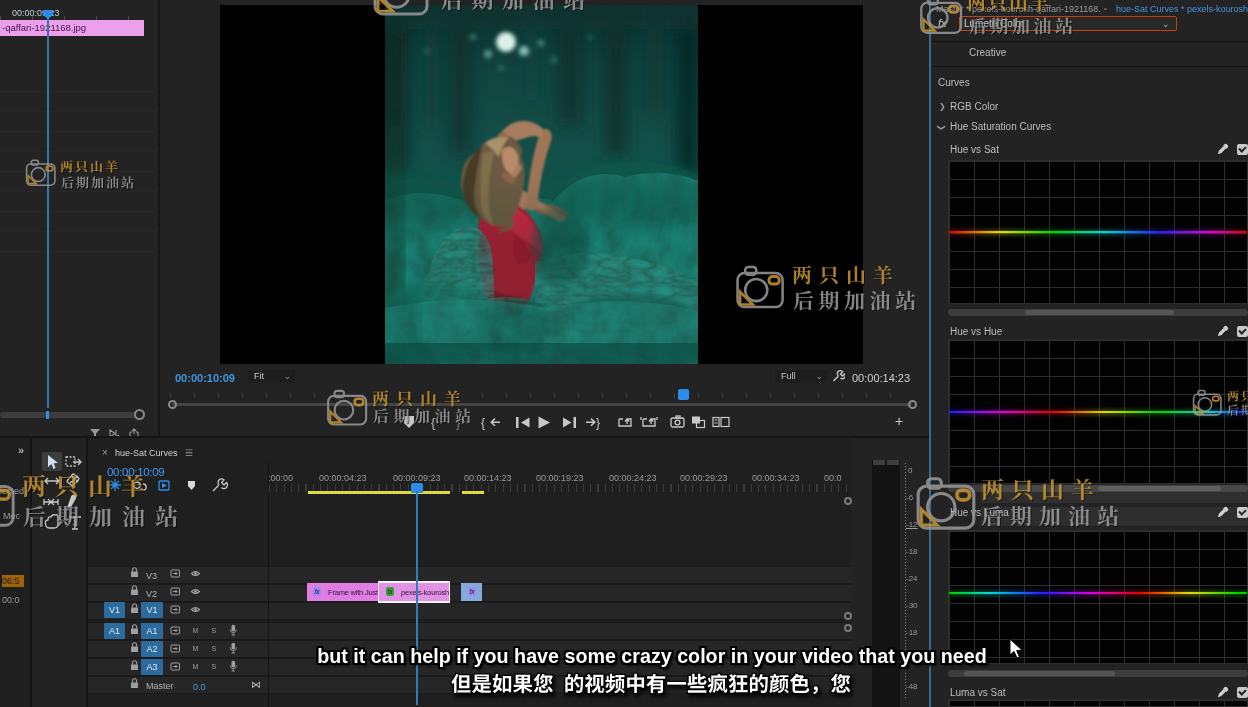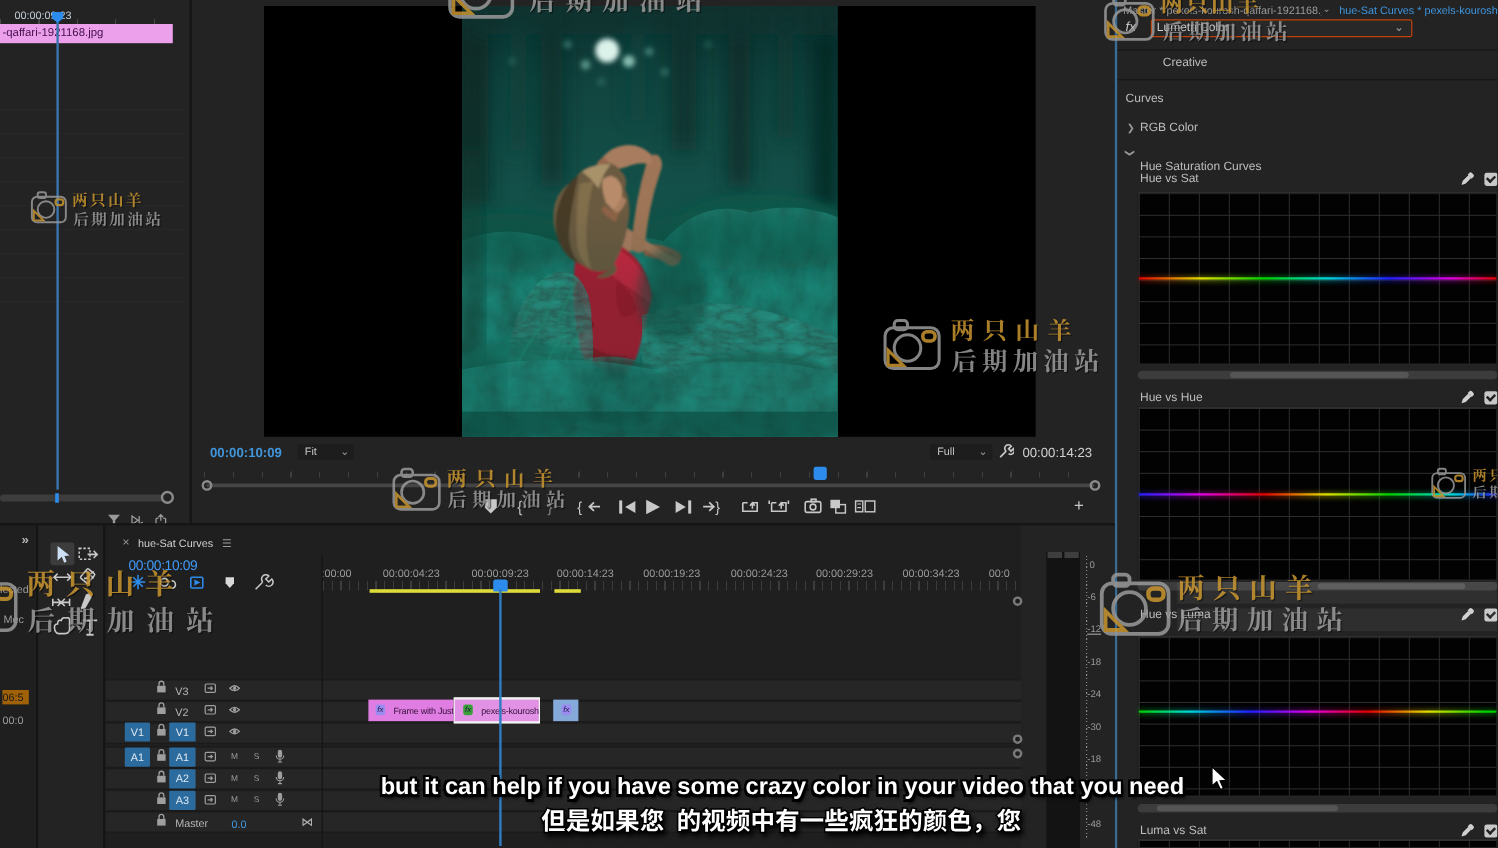--- a/index.html
+++ b/index.html
@@ -373,21 +373,21 @@
   <div class="abs" style="left:185px;top:4px;width:132px;font-size:9px;color:#3f96e0;white-space:nowrap;overflow:hidden;">hue-Sat Curves * pexels-kourosh-qaffa</div>
   <div class="abs" style="left:7px;top:17px;font-size:11px;font-style:italic;color:#c8c8c8;">fx</div>
   <div class="abs" style="left:28px;top:16px;width:218px;height:15px;background:#282828;border:1px solid #c2410c;border-radius:2px;color:#cfcfcf;font-size:10px;line-height:14px;padding-left:4px;box-sizing:border-box;">Lumetri Color<span style="position:absolute;right:6px;color:#9a9a9a;">⌄</span></div>
   <div class="abs" style="left:0;top:41px;width:317px;height:1px;background:#161616;"></div>
   <div class="abs" style="left:7px;top:47px;font-size:10px;color:#bdbdbd;margin-left:31px;">Creative</div>
   <div class="abs" style="left:0;top:66px;width:317px;height:1px;background:#161616;"></div>
   <div class="abs" style="left:7px;top:77px;font-size:10px;color:#bdbdbd;">Curves</div>
   <div class="abs" style="left:8px;top:102px;font-size:8px;color:#9a9a9a;">❯</div>
   <div class="abs" style="left:19px;top:101px;font-size:10px;color:#bdbdbd;">RGB Color</div>
   <div class="abs" style="left:7px;top:123px;font-size:8px;color:#9a9a9a;transform:rotate(90deg);">❯</div>
-  <div class="abs" style="left:19px;top:134px;font-size:10px;color:#bdbdbd;">Hue Saturation Curves</div>
+  <div class="abs" style="left:19px;top:121px;font-size:10px;color:#bdbdbd;">Hue Saturation Curves</div>
 
   <div class="abs" style="left:19px;top:144px;font-size:10px;color:#bdbdbd;">Hue vs Sat</div>
   <svg class="abs" style="left:286px;top:143px;" width="12" height="12">
         <use href="#eyd"></use>
       </svg>
   <div class="abs cbox" style="left:306px;top:144px;"></div>
   <div class="abs grid" style="left:17px;top:160px;width:300px;height:144px;">
     <div class="spec" style="top:70px;background:linear-gradient(90deg,#e00000 0%,#e0e000 17.5%,#00d000 35%,#00d8d8 52.5%,#2020ff 70%,#e000e0 87.5%,#e00000 100%);"></div>
   </div>
   <div class="abs sbar" style="left:17px;top:309px;width:300px;">

